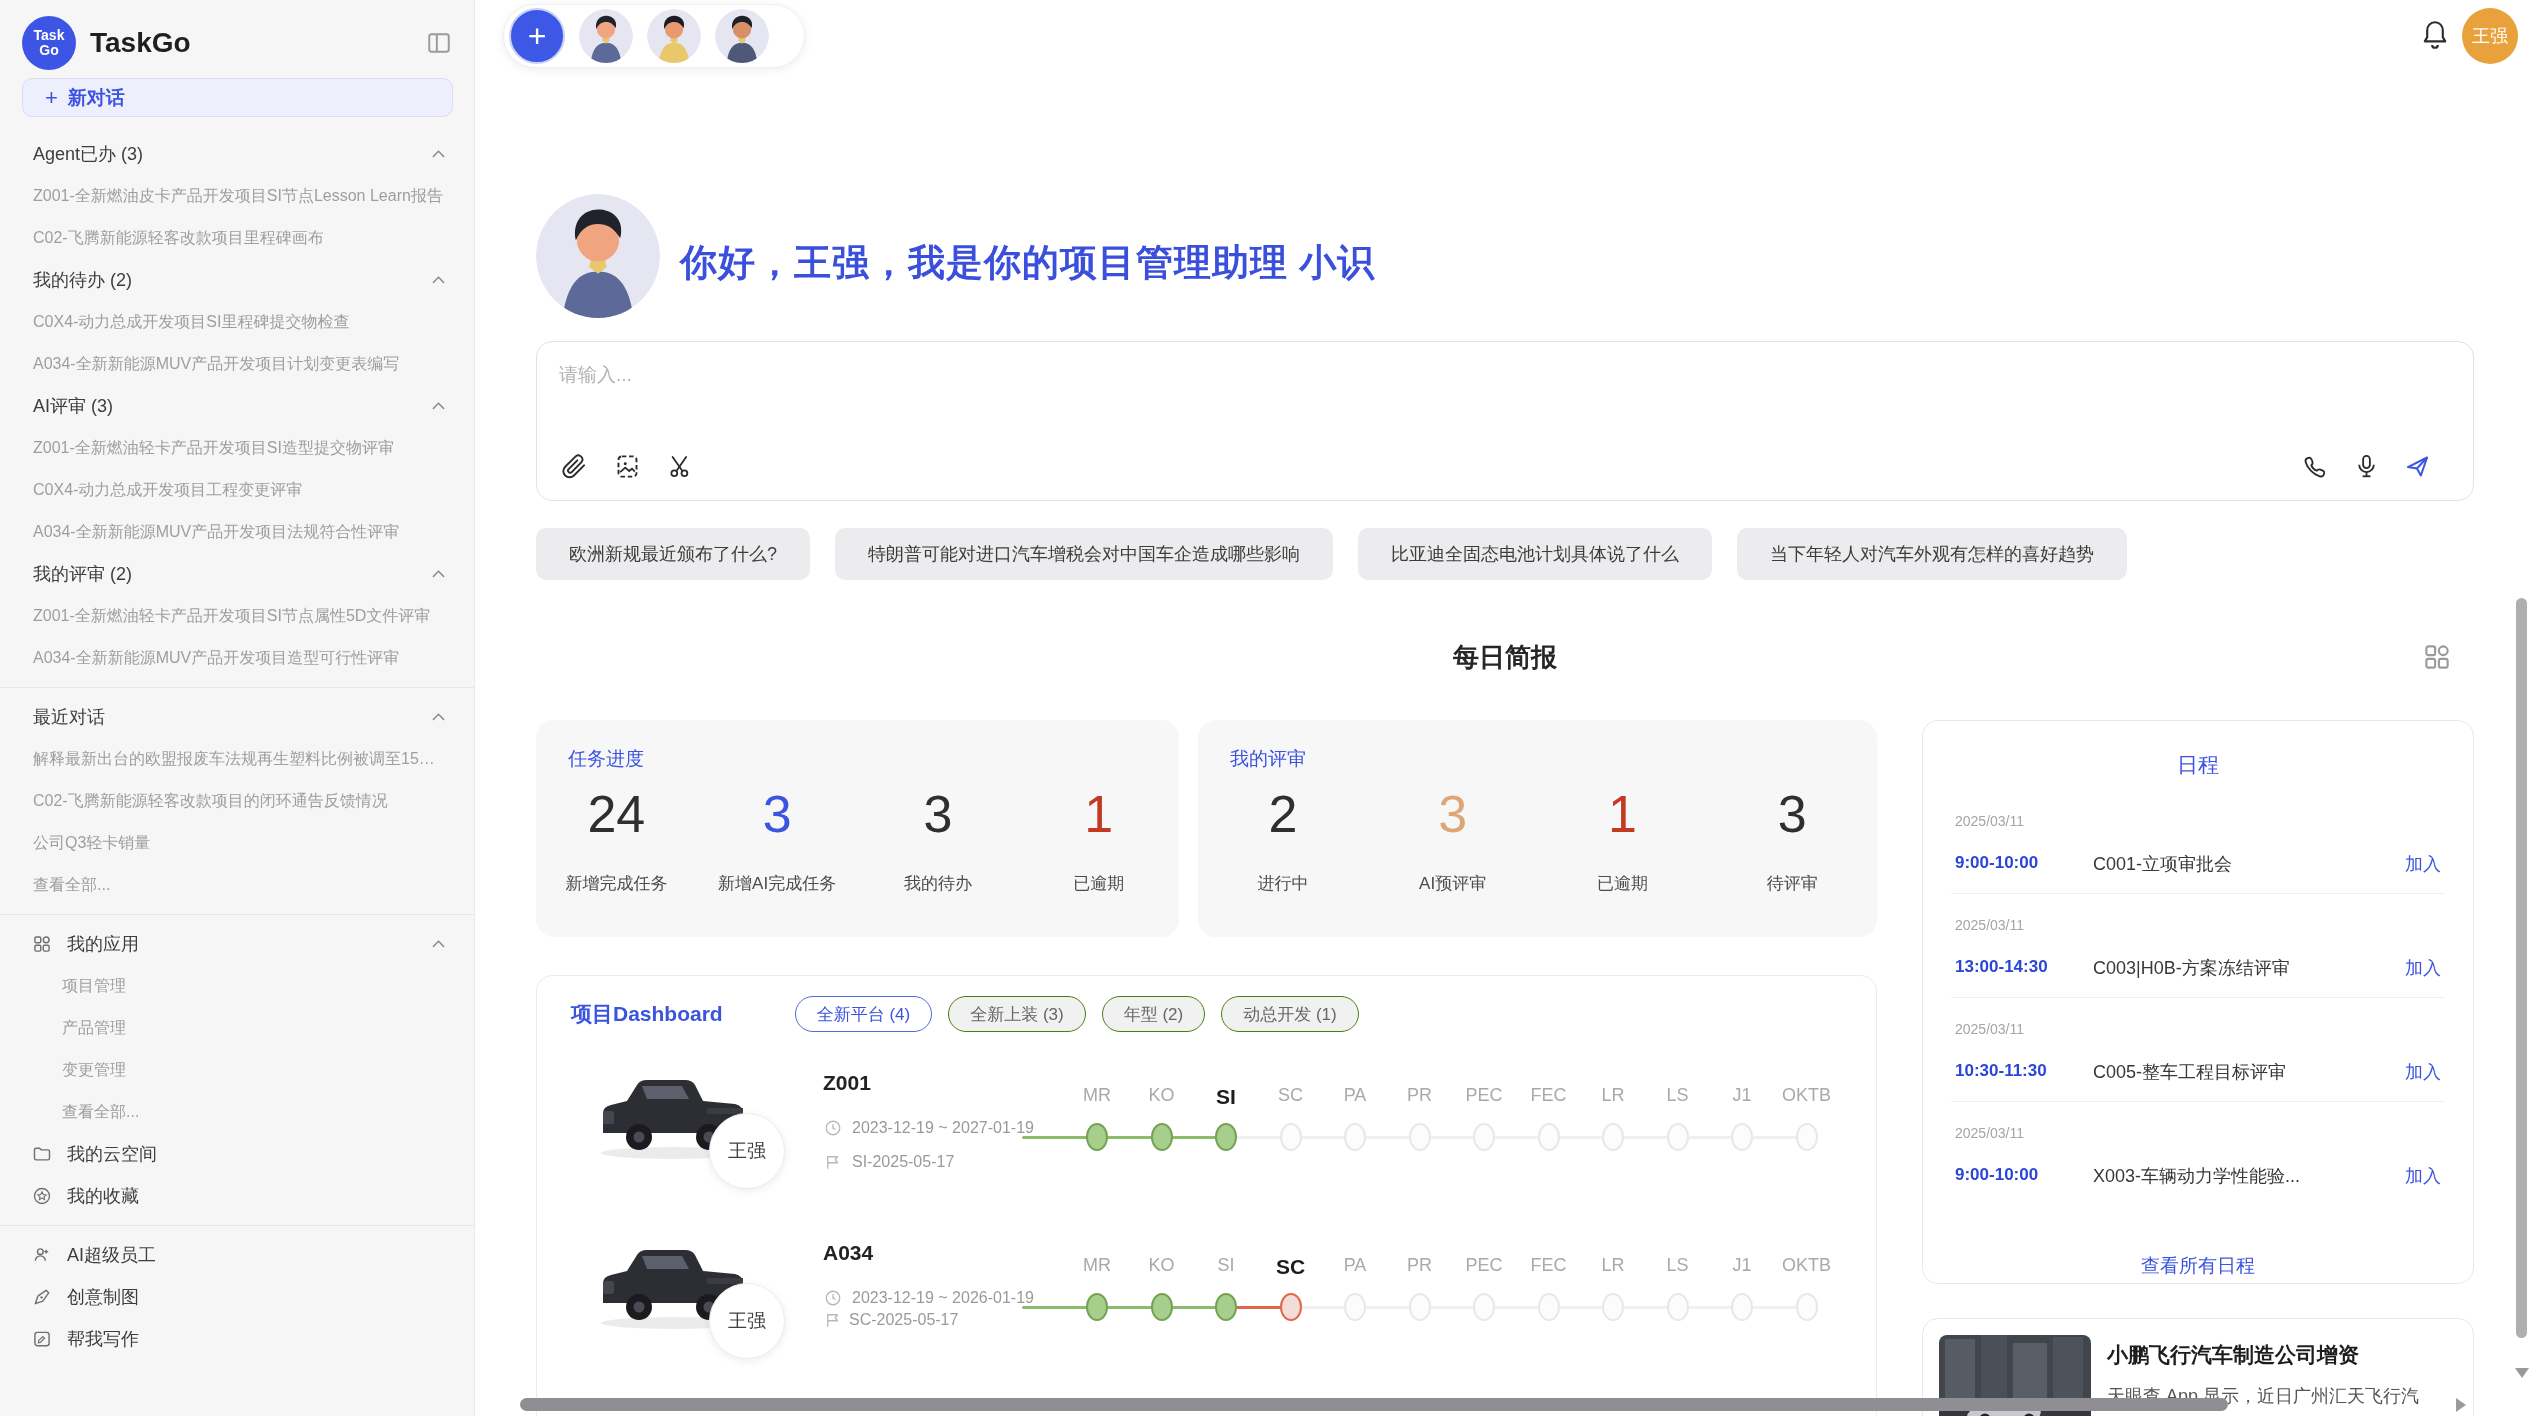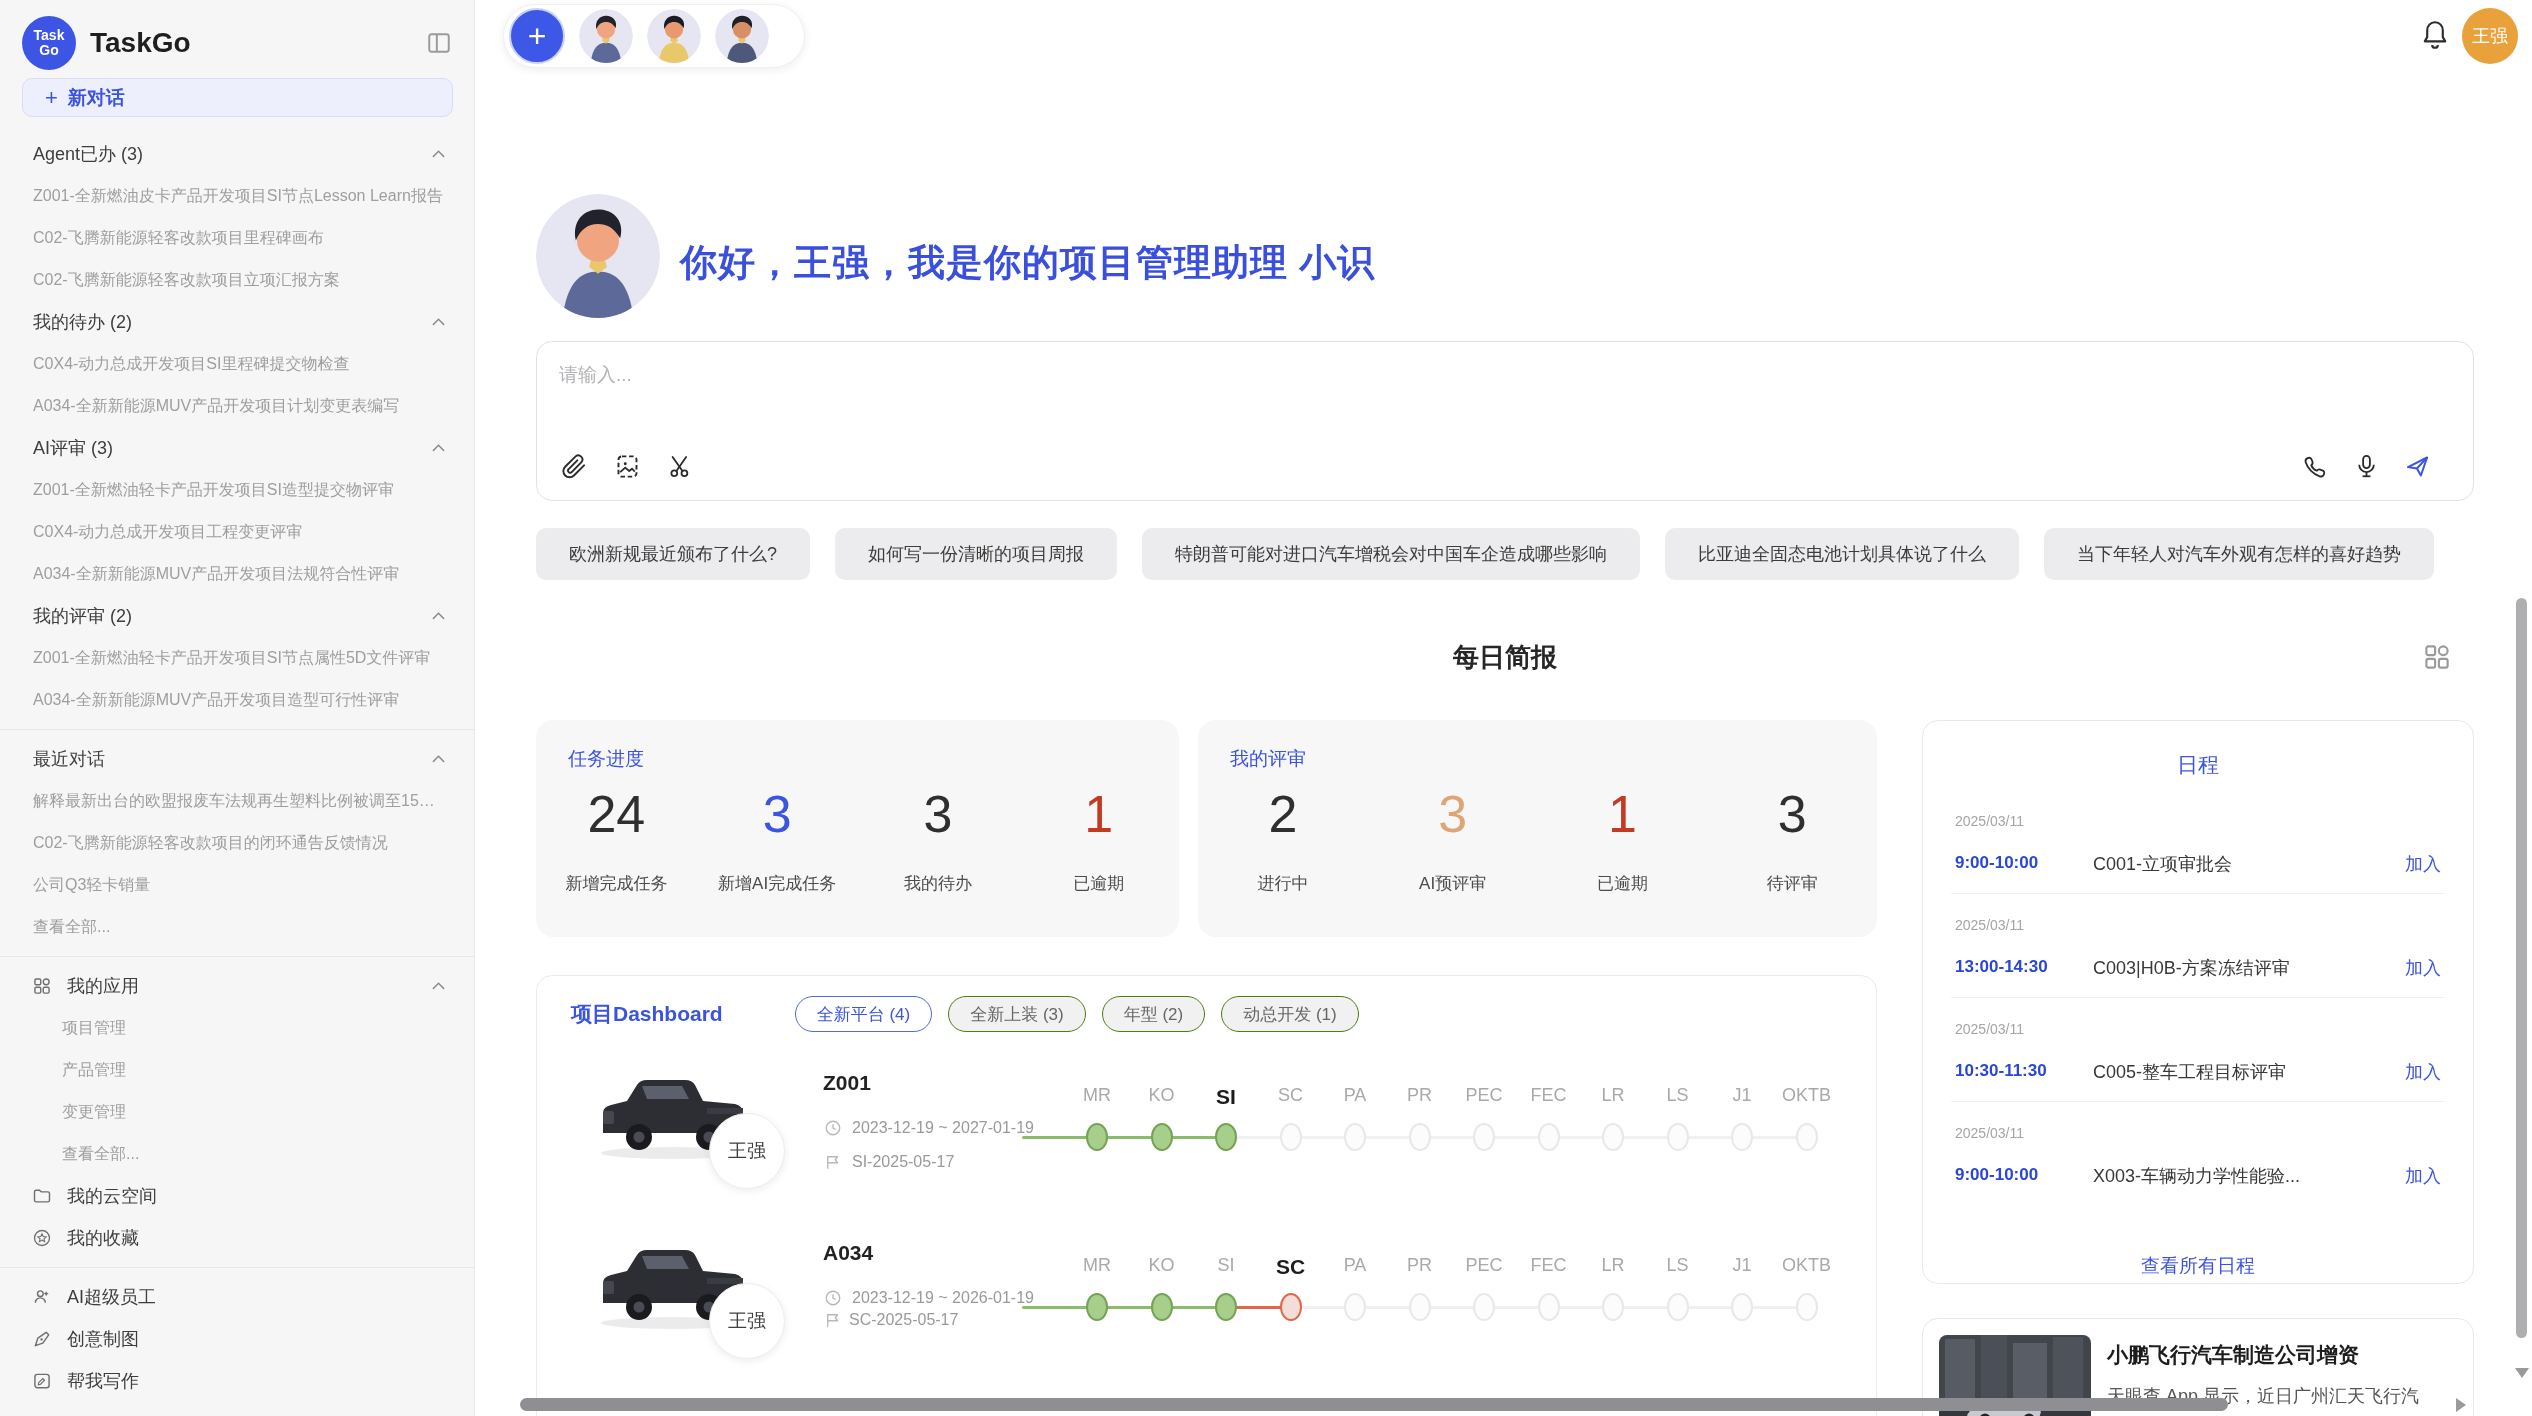--- a/index.html
+++ b/index.html
@@ -117,21 +117,20 @@
       <div class="side-head">
         <span class="lbl">Agent已办 (3)</span>
         <span>
           <svg viewBox="0 0 24 24" width="19" height="19">
             <polyline points="5 15 12 8 19 15" fill="none" stroke="#8b8b8b" stroke-width="1.8"></polyline>
           </svg>
         </span>
       </div>
       <div class="side-item">Z001-全新燃油皮卡产品开发项目SI节点Lesson Learn报告</div>
       <div class="side-item">C02-飞腾新能源轻客改款项目里程碑画布</div>
-      <div class="side-item">C02-飞腾新能源轻客改款项目立项汇报方案</div>
       <div class="side-head">
         <span class="lbl">我的待办 (2)</span>
         <span>
           <svg viewBox="0 0 24 24" width="19" height="19">
             <polyline points="5 15 12 8 19 15" fill="none" stroke="#8b8b8b" stroke-width="1.8"></polyline>
           </svg>
         </span>
       </div>
       <div class="side-item">C0X4-动力总成开发项目SI里程碑提交物检查</div>
       <div class="side-item">A034-全新新能源MUV产品开发项目计划变更表编写</div>
@@ -330,21 +329,20 @@
       <svg viewBox="0 0 24 24" width="27" height="27">
           <path d="M3.5 12.5 L20.5 4 L15 20 L11.5 13.8 Z" fill="none" stroke="#3b55e0" stroke-width="1.8" stroke-linejoin="round"></path>
           <line x1="11.5" y1="13.8" x2="20.5" y2="4" stroke="#3b55e0" stroke-width="1.8"></line>
         </svg>
     </div>
   </div>
 </div>
 
 <div class="chips" id="chips">
     <div class="chip">欧洲新规最近颁布了什么?</div>
-    <div class="chip">如何写一份清晰的项目周报</div>
     <div class="chip">特朗普可能对进口汽车增税会对中国车企造成哪些影响</div>
     <div class="chip">比亚迪全固态电池计划具体说了什么</div>
     <div class="chip">当下年轻人对汽车外观有怎样的喜好趋势</div>
   </div>
 
 <div class="brief-title">每日简报</div>
 <div class="brief-grid-icon">
   <svg viewBox="0 0 24 24" width="30" height="30">
       <rect x="3.5" y="3.5" width="7" height="7" rx="1.6" fill="none" stroke="#9a9a9a" stroke-width="1.7"></rect>
       <circle cx="17" cy="7" r="3.5" fill="none" stroke="#9a9a9a" stroke-width="1.7"></circle>

